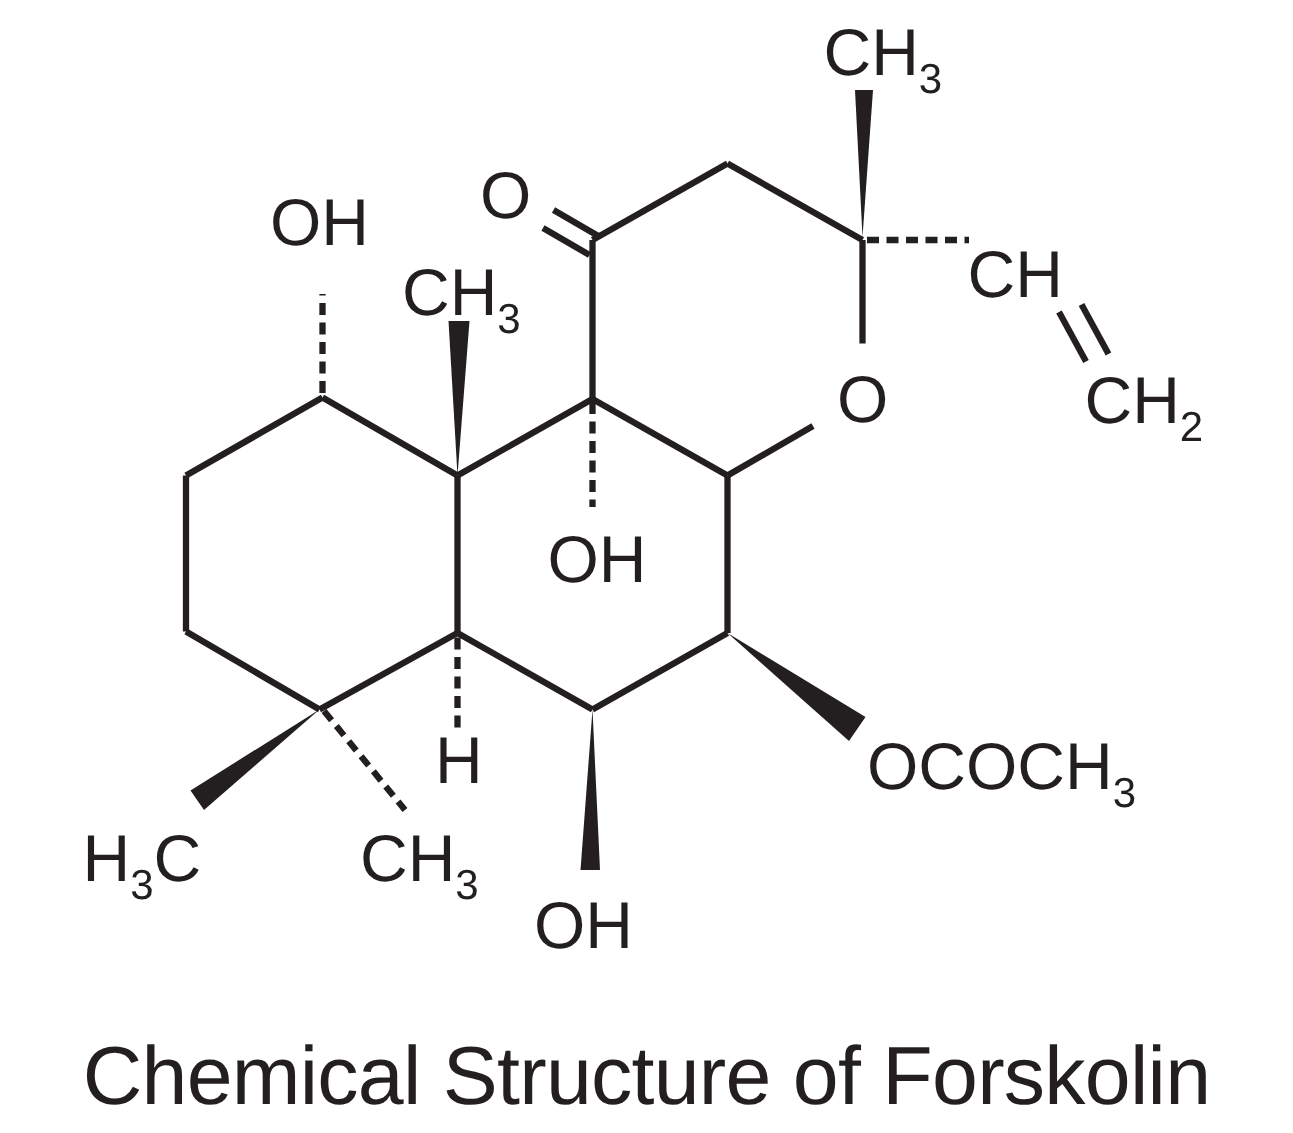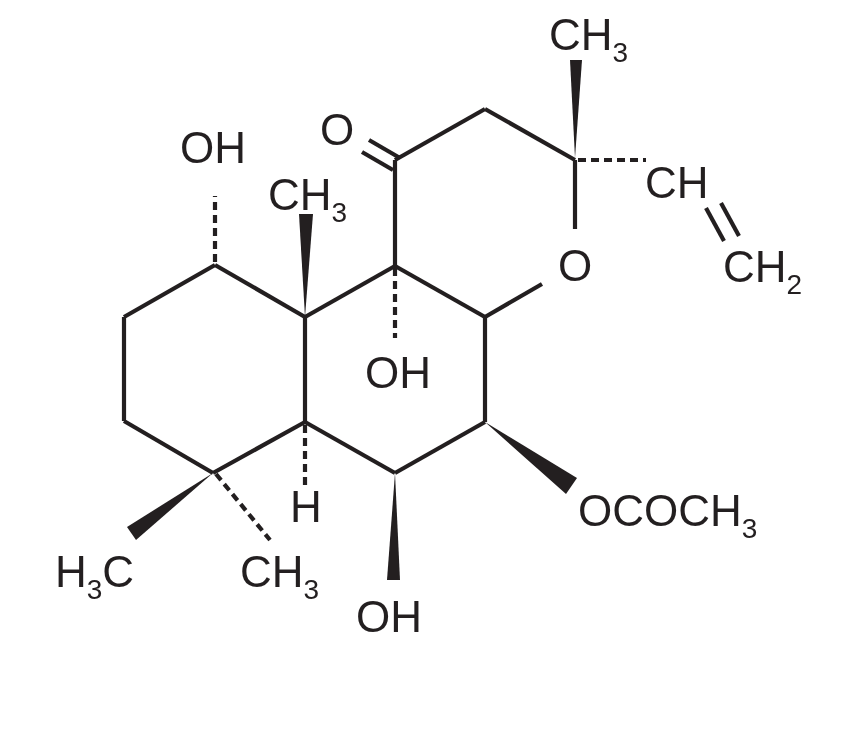--- a/index.html
+++ b/index.html
@@ -75,13 +75,14 @@
     <text class="atom" x="723" y="282"><tspan>CH</tspan><tspan class="sub" dy="12">2</tspan></text>
     <text class="atom" x="558" y="281"><tspan>O</tspan></text>
     <text class="atom" x="365" y="388"><tspan>OH</tspan></text>
     <text class="atom" x="290" y="522"><tspan>H</tspan></text>
     <text class="atom" x="578" y="526"><tspan>OCOCH</tspan><tspan class="sub" dy="12">3</tspan></text>
     <text class="atom" x="55" y="587"><tspan>H</tspan><tspan class="sub" dy="12">3</tspan><tspan dy="-12">C</tspan></text>
     <text class="atom" x="240" y="587"><tspan>CH</tspan><tspan class="sub" dy="12">3</tspan></text>
     <text class="atom" x="356" y="632"><tspan>OH</tspan></text>
   </svg>
 
+  <div class="caption">Chemical Structure of Forskolin</div>
 </div>
 
 </body></html>

